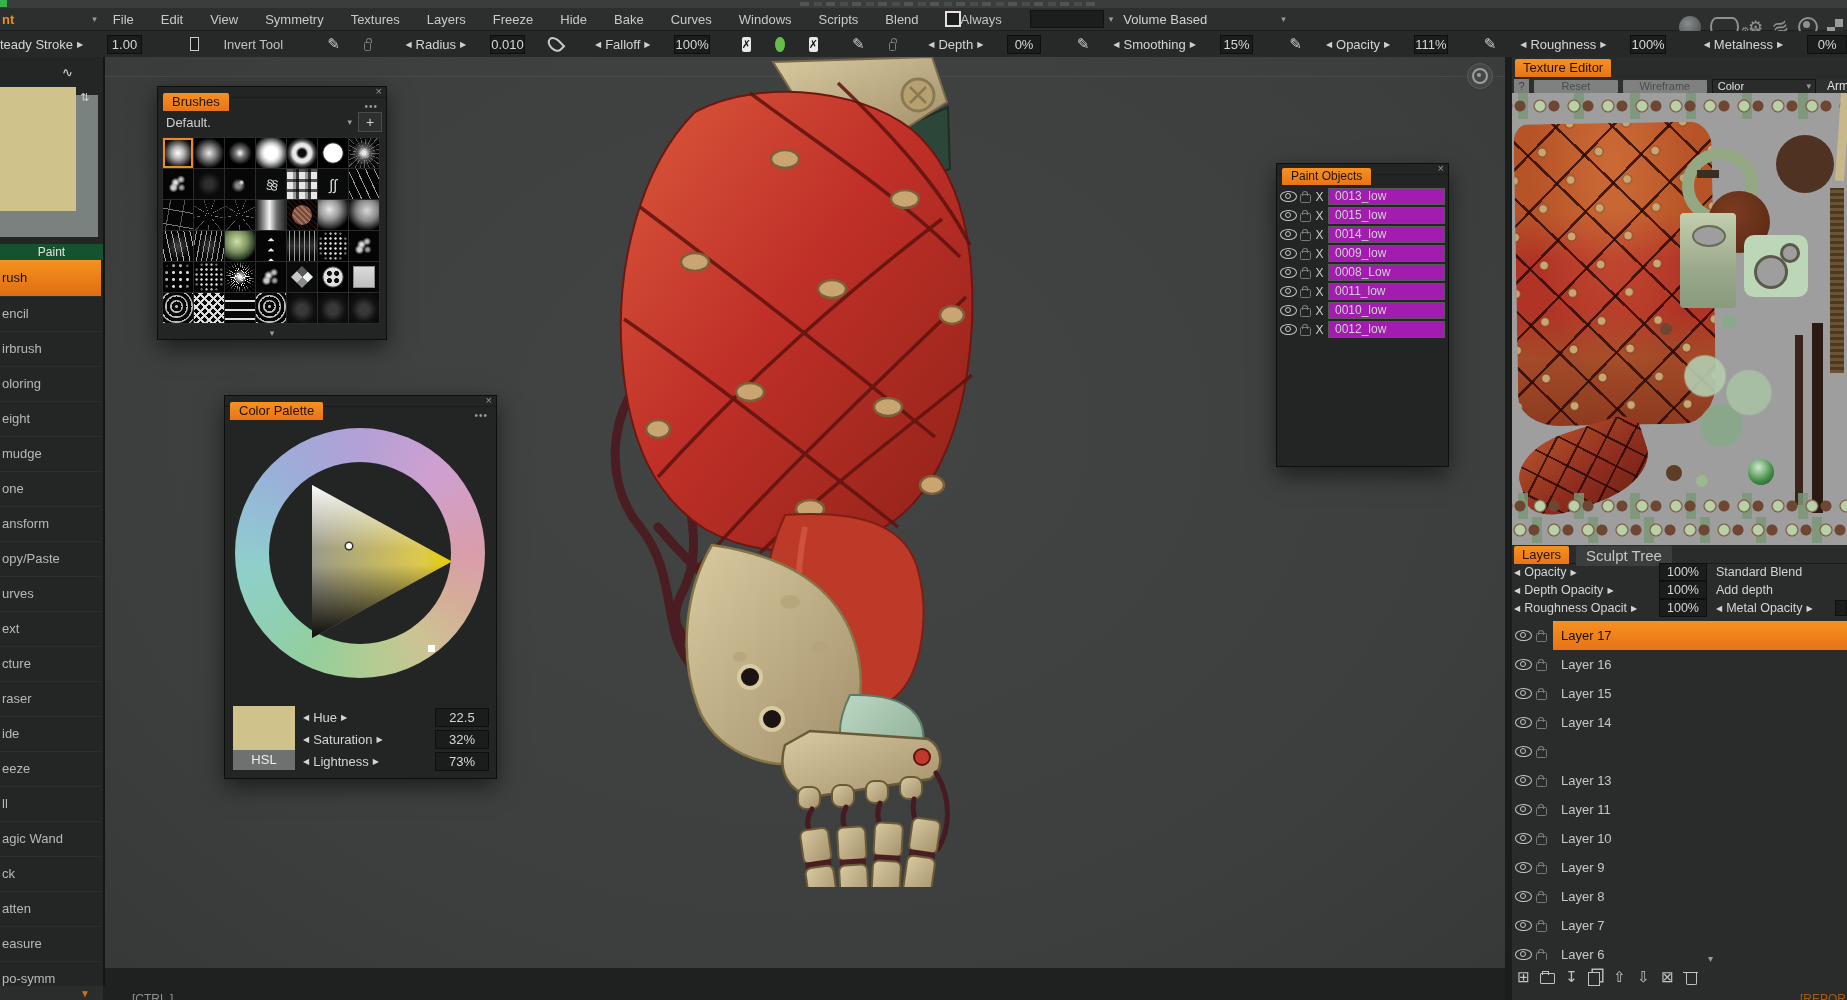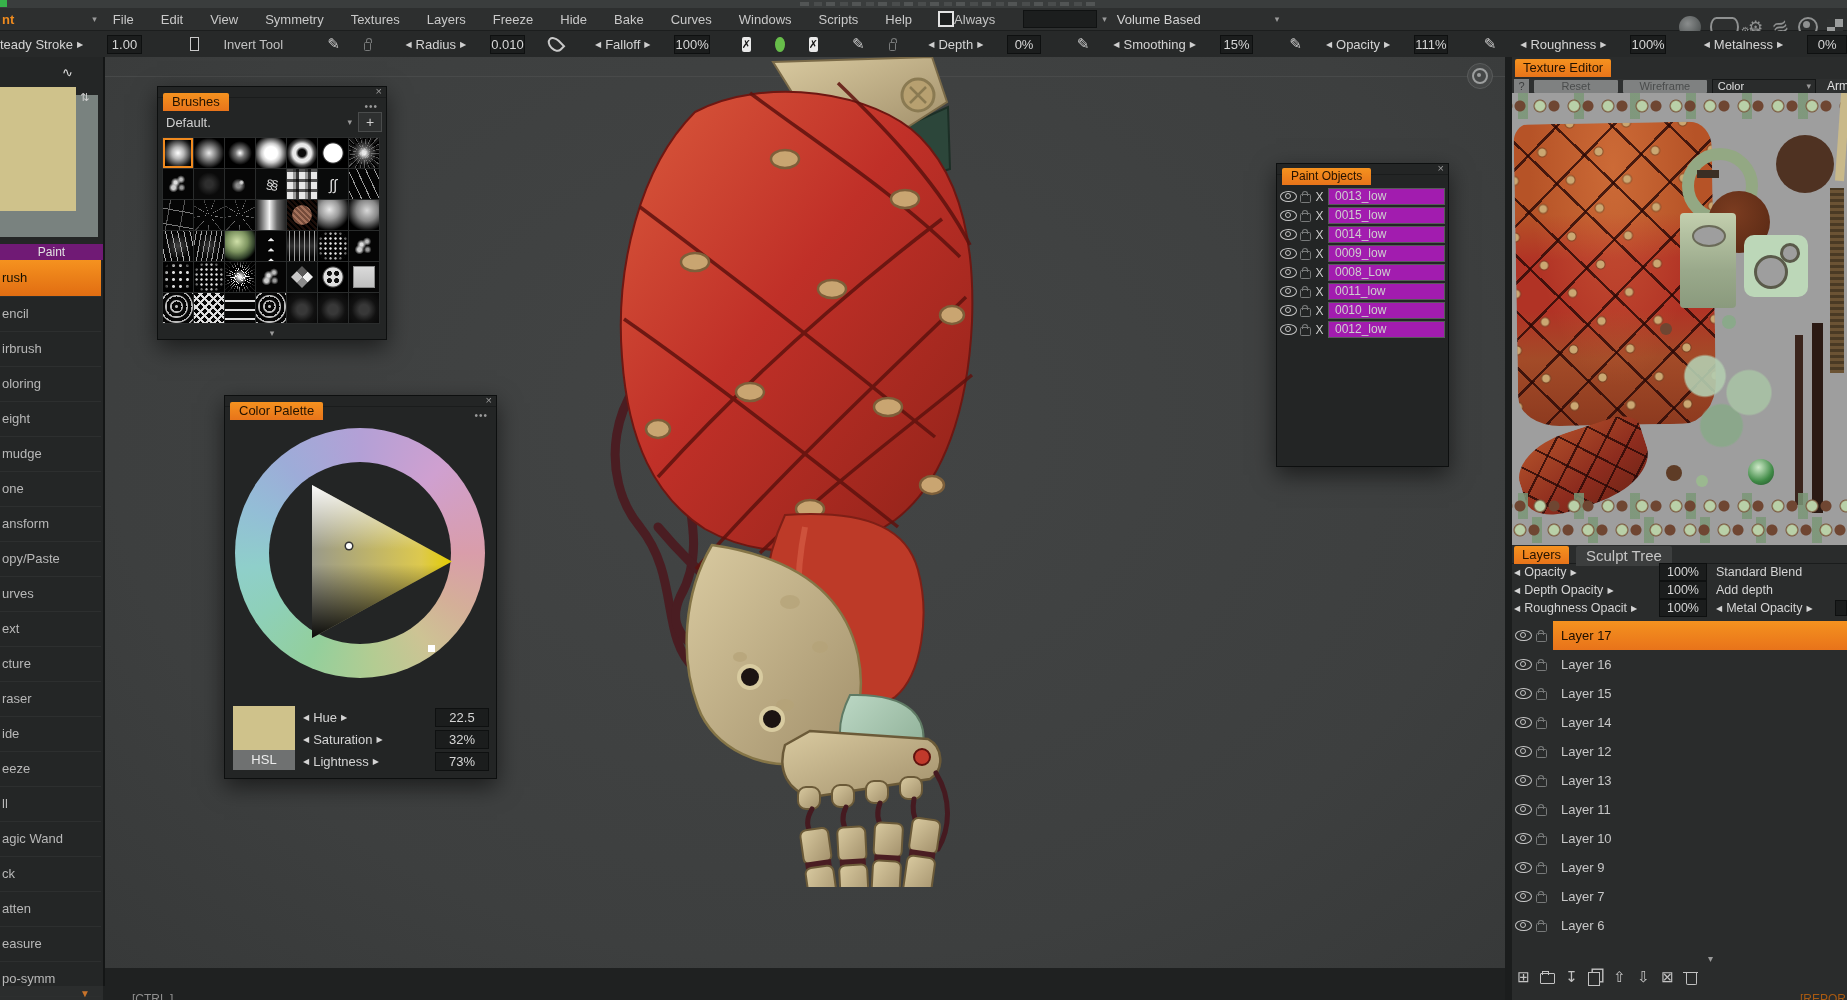--- a/index.html
+++ b/index.html
@@ -49,21 +49,21 @@
   .teardrop{width:13px;height:13px;border:2px solid #c9c9c9;border-radius:0 50% 50% 50%;transform:rotate(135deg);}
   .lk{position:relative;width:9px;height:7px;border:1.4px solid #787a7a;border-radius:1.5px;margin-top:4px;display:inline-block;}
   .lk::before{content:"";position:absolute;top:-4.5px;left:1px;width:4px;height:4px;
     border:1.4px solid #787a7a;border-bottom:none;border-radius:3px 3px 0 0;}
   
   .sidebar{position:absolute;left:0;top:57px;width:103px;height:929px;background:#242626;border-right:2px solid #141616;}
   .stroke-ico{position:absolute;left:62px;top:8px;color:#e0e0e0;}
   .sw-gray{position:absolute;left:0;top:38px;width:98px;height:142px;background:#79827f;}
   .sw-tan{position:absolute;left:0;top:30px;width:76px;height:124px;background:#cfc28b;}
   .sw-swap{position:absolute;left:80px;top:34px;color:#cfcfcf;font-size:11px;}
-  .side-head{position:absolute;left:0;top:187px;width:100%;height:16px;background:#701a75;
+  .side-head{position:absolute;left:0;top:187px;width:100%;height:16px;background:#14532d;
     color:#e2e2e2;font-size:12px;text-align:center;line-height:16px;}
   .tools{position:absolute;left:0;top:203px;width:101px;}
   .tool{height:34px;line-height:34px;padding-left:2px;color:#b8b8b8;border-bottom:1px solid #2d2f2f;overflow:hidden;}
   .tool.selected{background:linear-gradient(#f5921f,#e16d12);color:#161000;height:36px;line-height:36px;}
   .side-caret{position:absolute;left:80px;top:988px;color:#c9732a;font-size:10px;}
   .ctrl-hint{position:absolute;left:132px;top:992px;color:#8f8f8f;font-size:12px;}
   
   .viewport{position:absolute;left:103px;top:57px;width:1402px;height:911px;
     background:radial-gradient(ellipse at 50% 40%,#434545 0%,#3d3f3f 70%,#373939 100%);overflow:hidden;}
   .horizon{position:absolute;left:0;top:19px;width:100%;height:1px;background:#4e5050;opacity:.65;}
@@ -300,21 +300,21 @@
         <span class="menu-item">View</span>
         <span class="menu-item">Symmetry</span>
         <span class="menu-item">Textures</span>
         <span class="menu-item">Layers</span>
         <span class="menu-item">Freeze</span>
         <span class="menu-item">Hide</span>
         <span class="menu-item">Bake</span>
         <span class="menu-item">Curves</span>
         <span class="menu-item">Windows</span>
         <span class="menu-item">Scripts</span>
-        <span class="menu-item">Help</span>
+        <span class="menu-item">Blend</span>
       </div>
     <div class="always-wrap">
       <span class="checkbox"></span>
       <span>Always</span>
     </div>
     <span class="vb-box"></span>
     <span class="caret" style="margin-left:5px">▾</span>
     <span class="vb-label">Volume Based</span>
     <span class="caret vb-caret2">▾</span>
   </div>
@@ -800,41 +800,45 @@
           <span class="lname">Layer 15</span>
         </div>
         <div class="lrow">
           <span class="eye"></span>
           <span class="lk"></span>
           <span class="lname">Layer 14</span>
         </div>
         <div class="lrow">
           <span class="eye"></span>
           <span class="lk"></span>
-          <span class="lname">Layer 12</span>
         </div>
         <div class="lrow">
           <span class="eye"></span>
           <span class="lk"></span>
           <span class="lname">Layer 13</span>
         </div>
         <div class="lrow">
           <span class="eye"></span>
           <span class="lk"></span>
           <span class="lname">Layer 11</span>
         </div>
         <div class="lrow">
           <span class="eye"></span>
           <span class="lk"></span>
           <span class="lname">Layer 10</span>
         </div>
         <div class="lrow">
           <span class="eye"></span>
           <span class="lk"></span>
           <span class="lname">Layer 9</span>
+        </div>
+        <div class="lrow">
+          <span class="eye"></span>
+          <span class="lk"></span>
+          <span class="lname">Layer 8</span>
         </div>
         <div class="lrow">
           <span class="eye"></span>
           <span class="lk"></span>
           <span class="lname">Layer 7</span>
         </div>
         <div class="lrow">
           <span class="eye"></span>
           <span class="lk"></span>
           <span class="lname">Layer 6</span>

